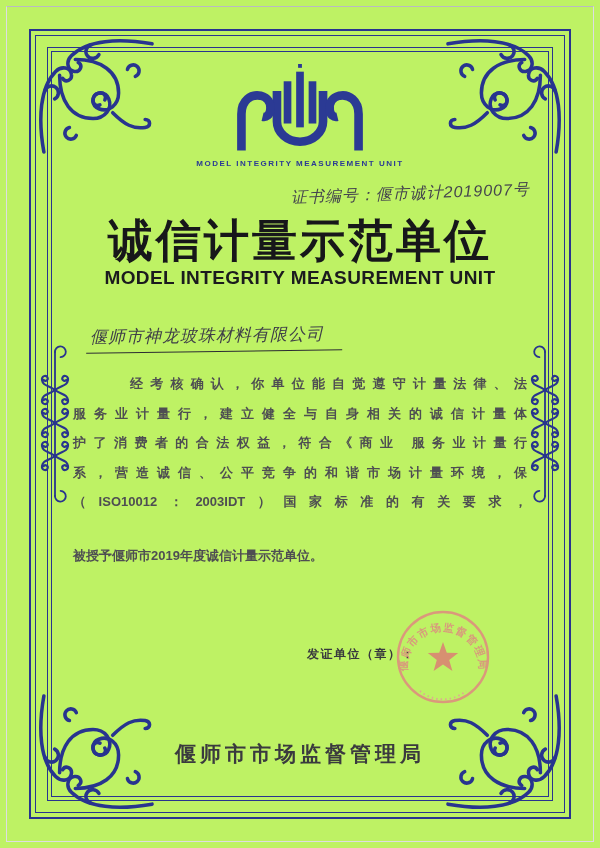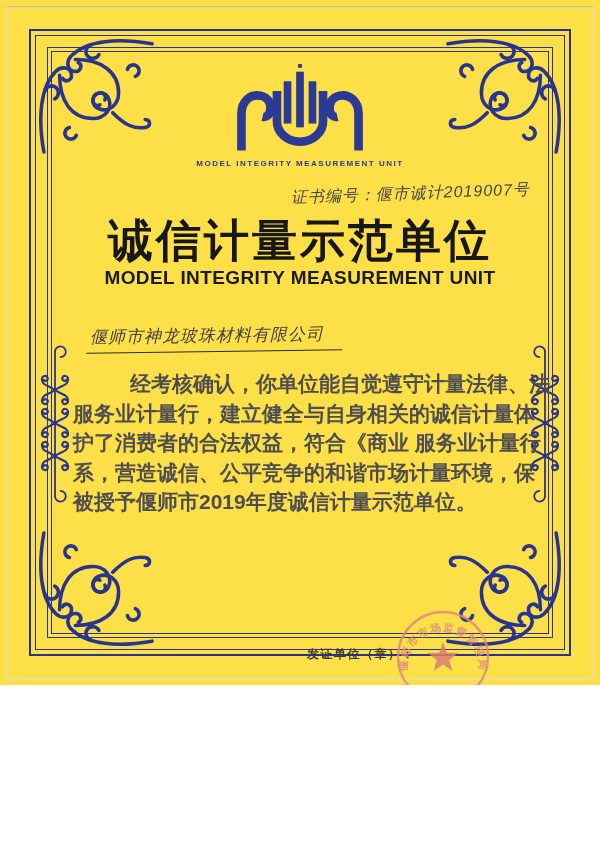--- a/index.html
+++ b/index.html
@@ -1,17 +1,17 @@
 <!DOCTYPE html>
 <html><head>
 <meta charset="utf-8">
 <style>
   html,body{margin:0;padding:0;background:#ffffff;}
   .page{
-    position:relative;width:600px;height:685px;background:#fde047;overflow:hidden;
+    position:relative;width:600px;height:848px;background:#bef264;overflow:hidden;
     font-family:"Liberation Sans",sans-serif;
   }
   
   .scan-edge{position:absolute;inset:6px;border:1px solid #dddde2;border-top-color:#b9bac2;}
   
   .frame-outer{position:absolute;inset:29px;border:2.5px solid #28348f;}
   .frame-inner{position:absolute;inset:35px;border:1px solid #28348f;}
   
   .pin1{position:absolute;inset:47px;border:1px solid #28348f;}
   .pin2{position:absolute;inset:51px;border:1px solid #28348f;}
@@ -44,25 +44,25 @@
     font-size:19px;font-weight:bold;letter-spacing:0.4px;color:#1b1b1e;
   }
   .awardee{
     position:absolute;top:324px;left:86px;
     font-size:17px;font-style:italic;font-weight:500;color:#3f3f48;
     letter-spacing:1px;transform:rotate(-0.8deg);
     border-bottom:1.5px solid #2c2c33;padding:0 18px 4px 4px;min-width:200px;
   }
   .body-text{position:absolute;top:369px;left:73px;right:73px;color:#4e4e52;}
   .body-line{
-    font-size:21px;font-weight:bold;line-height:29.5px;height:29.5px;
+    font-size:13px;font-weight:bold;line-height:29.5px;height:29.5px;
     text-align:justify;text-align-last:justify;white-space:nowrap;
   }
   .body-line.first{padding-left:57px;}
-  .body-line.last{text-align-last:left;}
+  .body-line.last{text-align-last:left;margin-top:24px;}
   .issuer-label{
     position:absolute;top:646px;left:307px;
     font-size:12px;font-weight:bold;letter-spacing:1.5px;color:#38383d;
   }
   .seal{position:absolute;top:607px;left:394px;width:98px;height:100px;opacity:0.85;}
   .org-name{
     position:absolute;top:740px;left:0;width:600px;text-align:center;
     font-size:21px;font-weight:bold;letter-spacing:4px;color:#3a3a3e;
   }
   svg{display:block;}
@@ -165,20 +165,21 @@
   <div class="title-cn">诚信计量示范单位</div>
   <div class="title-en">MODEL INTEGRITY MEASUREMENT UNIT</div>
 
   <div class="awardee">偃师市神龙玻珠材料有限公司</div>
 
   <div class="body-text">
     <div class="body-line first">经考核确认，你单位能自觉遵守计量法律、法</div>
     <div class="body-line">服务业计量行，建立健全与自身相关的诚信计量体</div>
     <div class="body-line">护了消费者的合法权益，符合《商业 服务业计量行</div>
     <div class="body-line">系，营造诚信、公平竞争的和谐市场计量环境，保</div>
+    <div class="body-line">（ISO10012：2003IDT）国家标准的有关要求，</div>
     <div class="body-line last">被授予偃师市2019年度诚信计量示范单位。</div>
   </div>
 
   <div class="issuer-label">发证单位（章）：</div>
   <svg class="seal" viewBox="0 0 98 100">
     <defs>
       <path id="sealArcTop" d="M13,60 A36,36 0 1 1 85,60" fill="none"></path>
     </defs>
     <circle cx="49" cy="50" r="45" fill="none" stroke="#e08a80" stroke-width="2.4"></circle>
     <path d="M49,35 L52.8,45.74 L64.2,46.06 L55.2,53 L58.4,63.9 L49,57.5 L39.6,63.9 L42.8,53 L33.8,46.06 L45.2,45.74 Z" fill="#dc7f74"></path>

